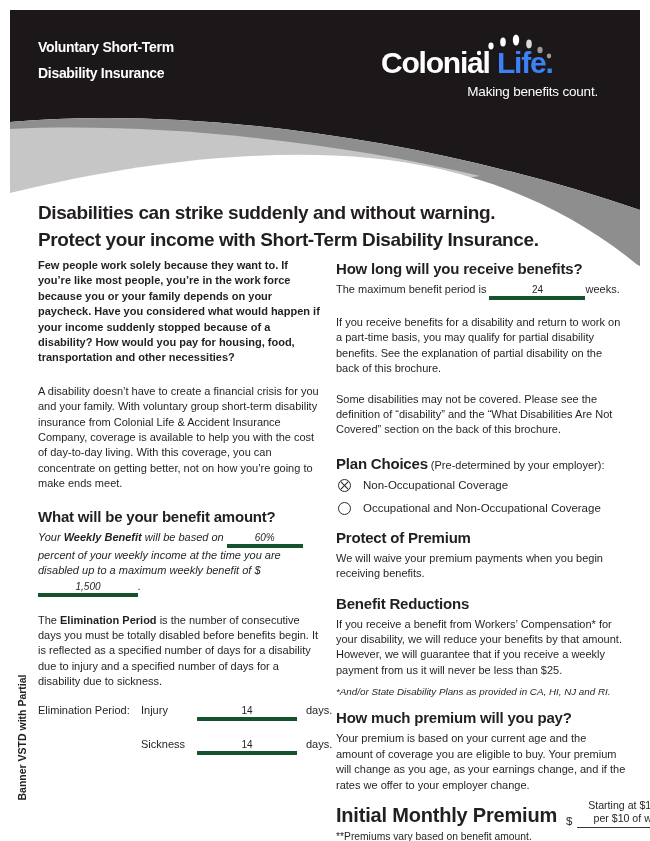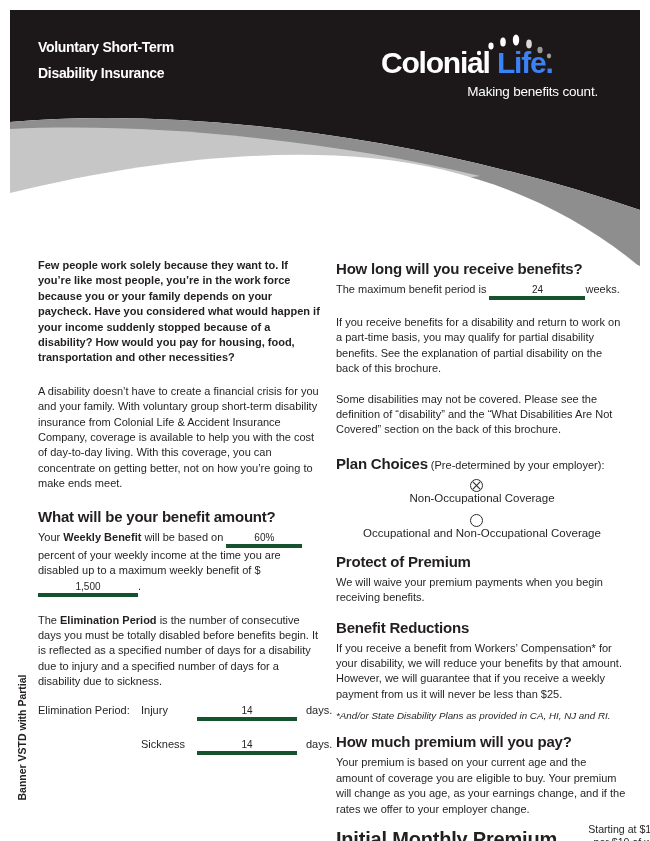--- a/index.html
+++ b/index.html
@@ -35,21 +35,21 @@
   .blank-1500{width:96px;}
   .blank-24{width:92px;}
   
   .elim-table{font-size:11px;margin-top:6px;}
   .elim-row{display:flex;align-items:baseline;margin-bottom:17px;}
   .elim-label{width:103px;flex:none;}
   .elim-name{width:56px;flex:none;}
   .elim-blank{width:96px;flex:none;margin-right:9px;}
   .elim-days{flex:none;}
   
-  .plan-option{display:flex;align-items:center;margin:0 0 10px 2px;font-size:11.5px;flex-direction:column;}
+  .plan-option{display:flex;align-items:flex-start;margin:0 0 10px 2px;font-size:11.5px;}
   .radio{position:relative;width:11px;height:11px;border:1.2px solid #2e2a2b;border-radius:50%;
     flex:none;margin-right:12px;background:#fff;}
   .radio svg{position:absolute;left:1px;top:1px;display:none;}
   .radio.checked svg{display:block;}
   
   .footnote-italic{font-size:9.8px;font-style:italic;margin:0 0 12px 0;}
   .footnote-small{font-size:10.3px;margin:3px 0 0 0;}
   
   .premium-row{display:flex;align-items:flex-end;margin-top:2px;}
   .premium-label{font-weight:bold;font-size:20px;letter-spacing:-0.2px;flex:none;padding-bottom:1px;}
@@ -86,29 +86,33 @@
     <ellipse cx="46" cy="7" rx="3.2" ry="5.6" fill="#ffffff"></ellipse>
     <ellipse cx="59" cy="11" rx="2.8" ry="4.4" fill="#d9d9d9"></ellipse>
     <ellipse cx="70" cy="17" rx="2.6" ry="3.2" fill="#9b9b9b"></ellipse>
     <ellipse cx="79" cy="23" rx="2.2" ry="2.4" fill="#9b9b9b"></ellipse>
   </svg>
 
   <div class="logo-word"><span>Colonial</span><span> </span><span class="life">Life</span><span class="life">.</span></div>
 
   <div class="logo-tagline">Making benefits count.</div>
 
+  <div class="headline">
+    <div>Disabilities can strike suddenly and without warning.</div>
+    <div>Protect your income with Short-Term Disability Insurance.</div>
+  </div>
 
   <div class="col-left">
 
     <p class="body-p bold" style="margin-bottom:18px;">Few people work solely because they want to. If you’re like most people, you’re in the work force because you or your family depends on  your paycheck.  Have you considered what would happen if your income suddenly stopped because of a disability?  How would you pay for housing, food, transportation and other necessities?</p>
 
     <p class="body-p" style="margin-bottom:16px;">A disability doesn’t have to create a financial crisis for you and your family. With voluntary group short-term disability insurance from Colonial Life &amp; Accident Insurance Company, coverage is available to help you with the cost of day-to-day living. With this coverage, you can concentrate on getting better, not on how you’re going to make ends meet.</p>
 
     <div class="section-h">What will be your benefit amount?</div>
-    <p class="body-p" style="margin-bottom:16px;"><span>Your </span><b>Weekly Benefit</b><span> will be based on </span><span class="blank blank-60">60%</span><span> percent of your weekly income at the time you are disabled up to a maximum weekly benefit of $</span><span class="blank blank-1500">1,500</span><span>.</span></p>
+    <p class="body-p" style="margin-bottom:16px;font-style:italic;"><span>Your </span><b>Weekly Benefit</b><span> will be based on </span><span class="blank blank-60">60%</span><span> percent of your weekly income at the time you are disabled up to a maximum weekly benefit of $</span><span class="blank blank-1500">1,500</span><span>.</span></p>
 
     <p class="body-p" style="margin-bottom:14px;"><span>The </span><b>Elimination Period</b><span> is the number of consecutive days you must be totally disabled before benefits begin.  It is reflected as a specified number of days for a disability due to injury and a specified number of days for a disability due to sickness.</span></p>
 
     <div class="elim-table">
       <div class="elim-row">
         <span class="elim-label">Elimination Period:</span>
         <span class="elim-name">Injury</span>
         <span class="blank elim-blank">14</span>
         <span class="elim-days">days.</span>
       </div>

